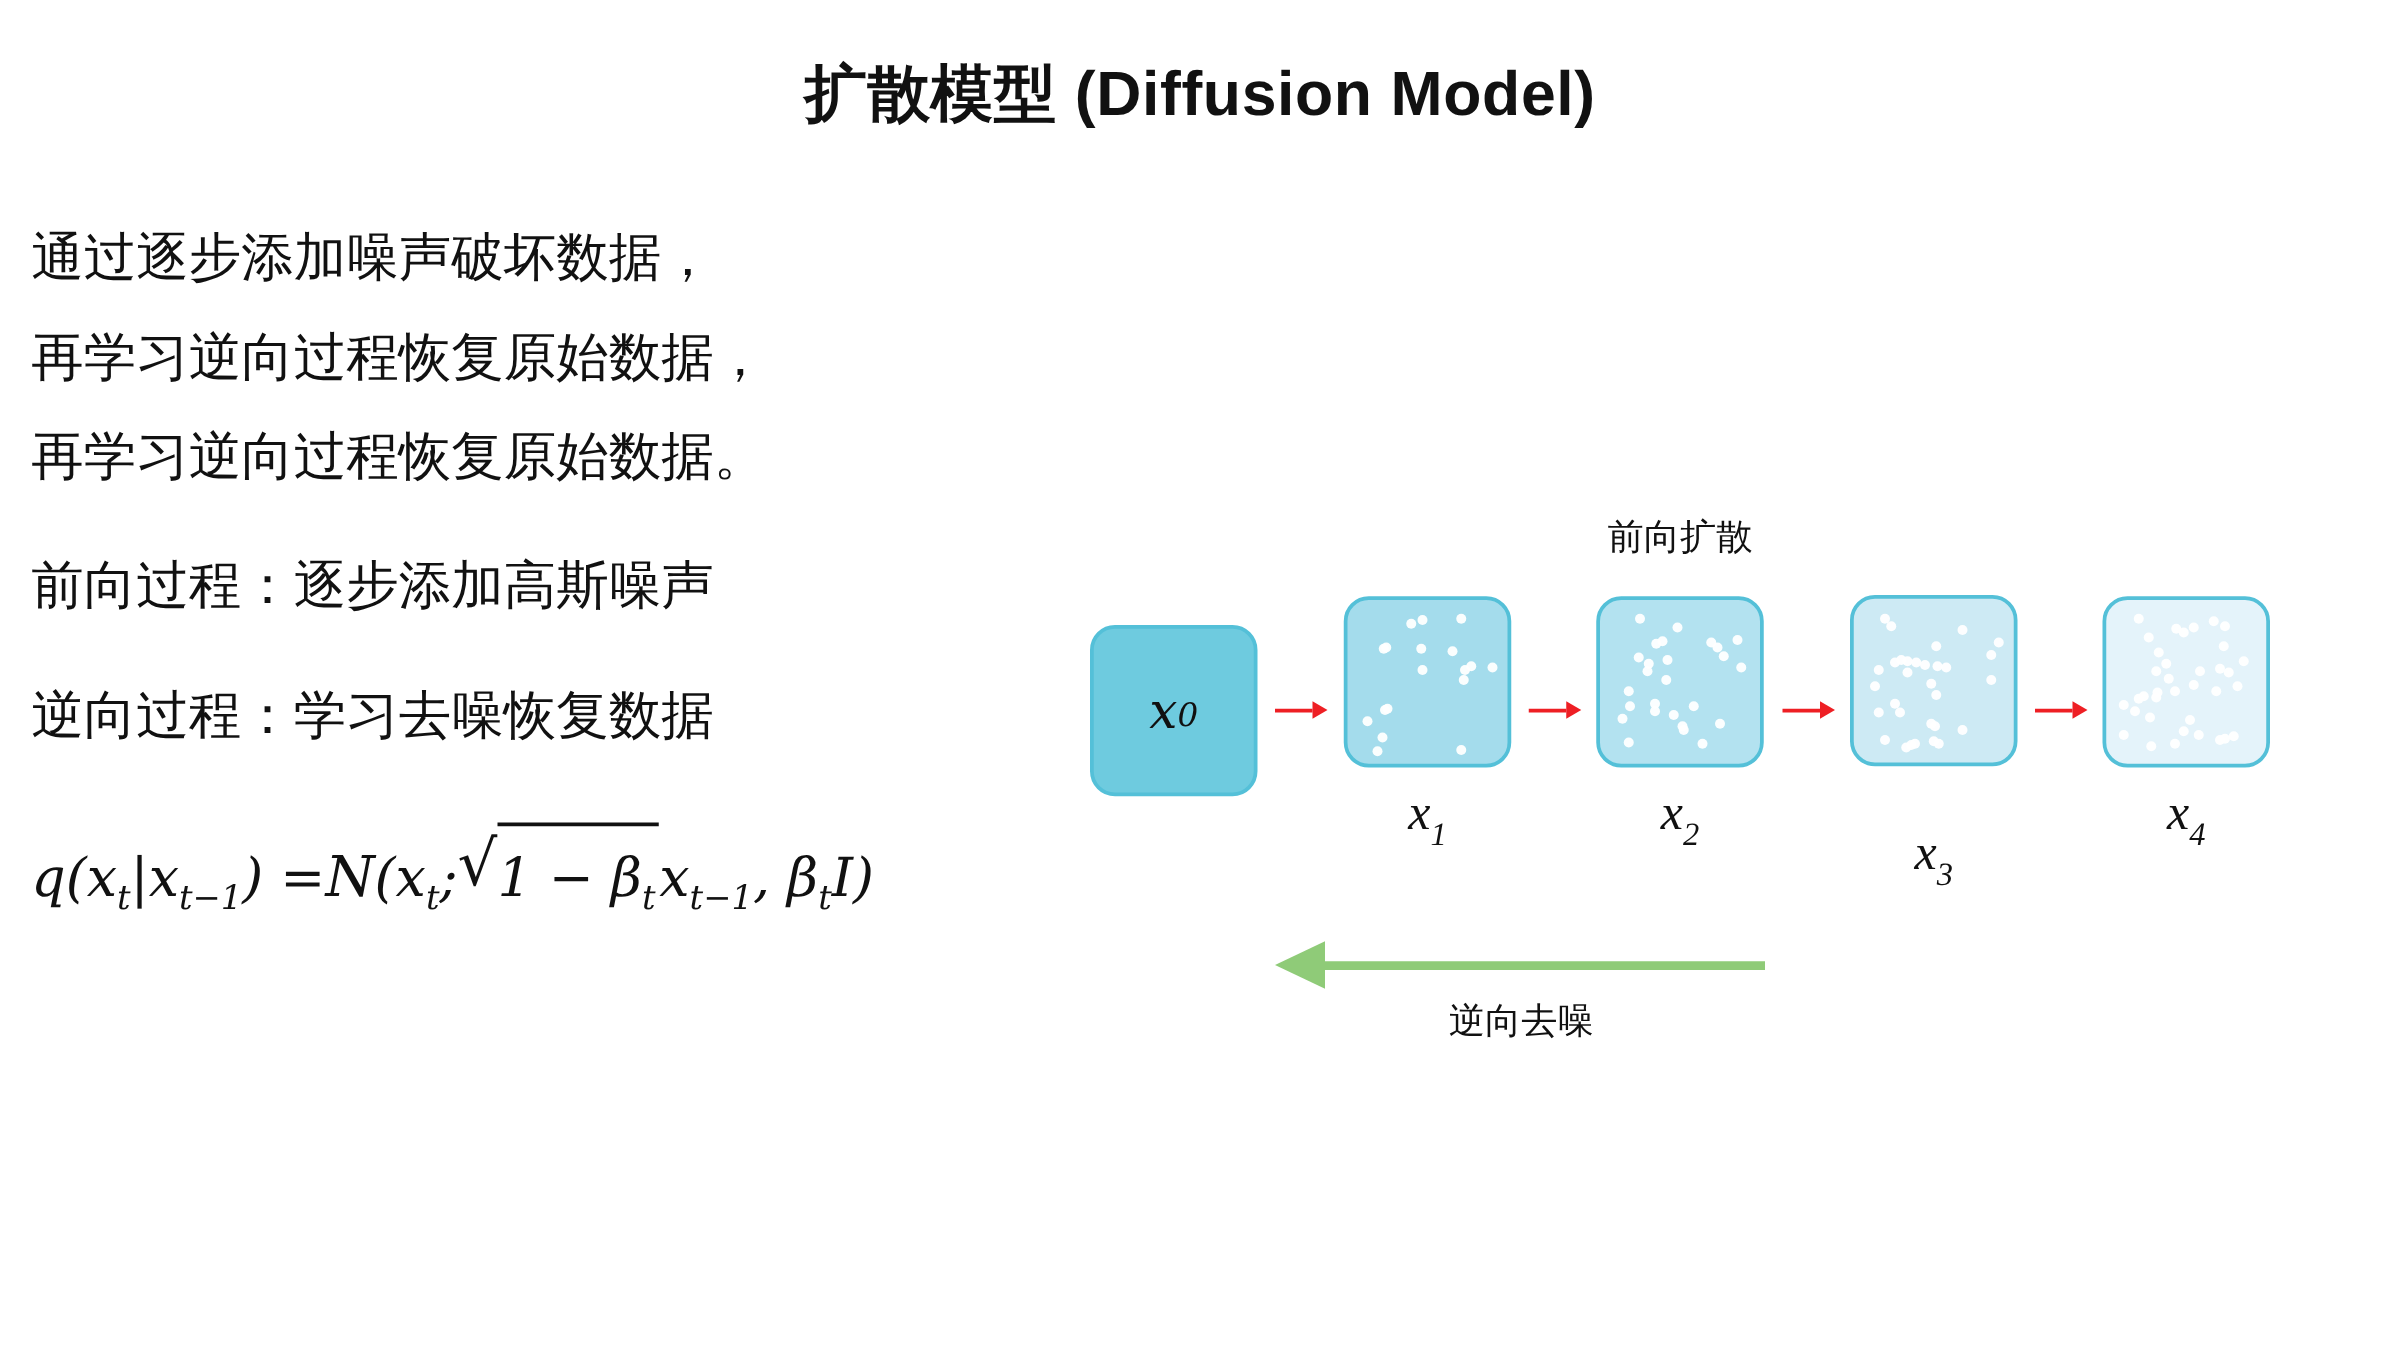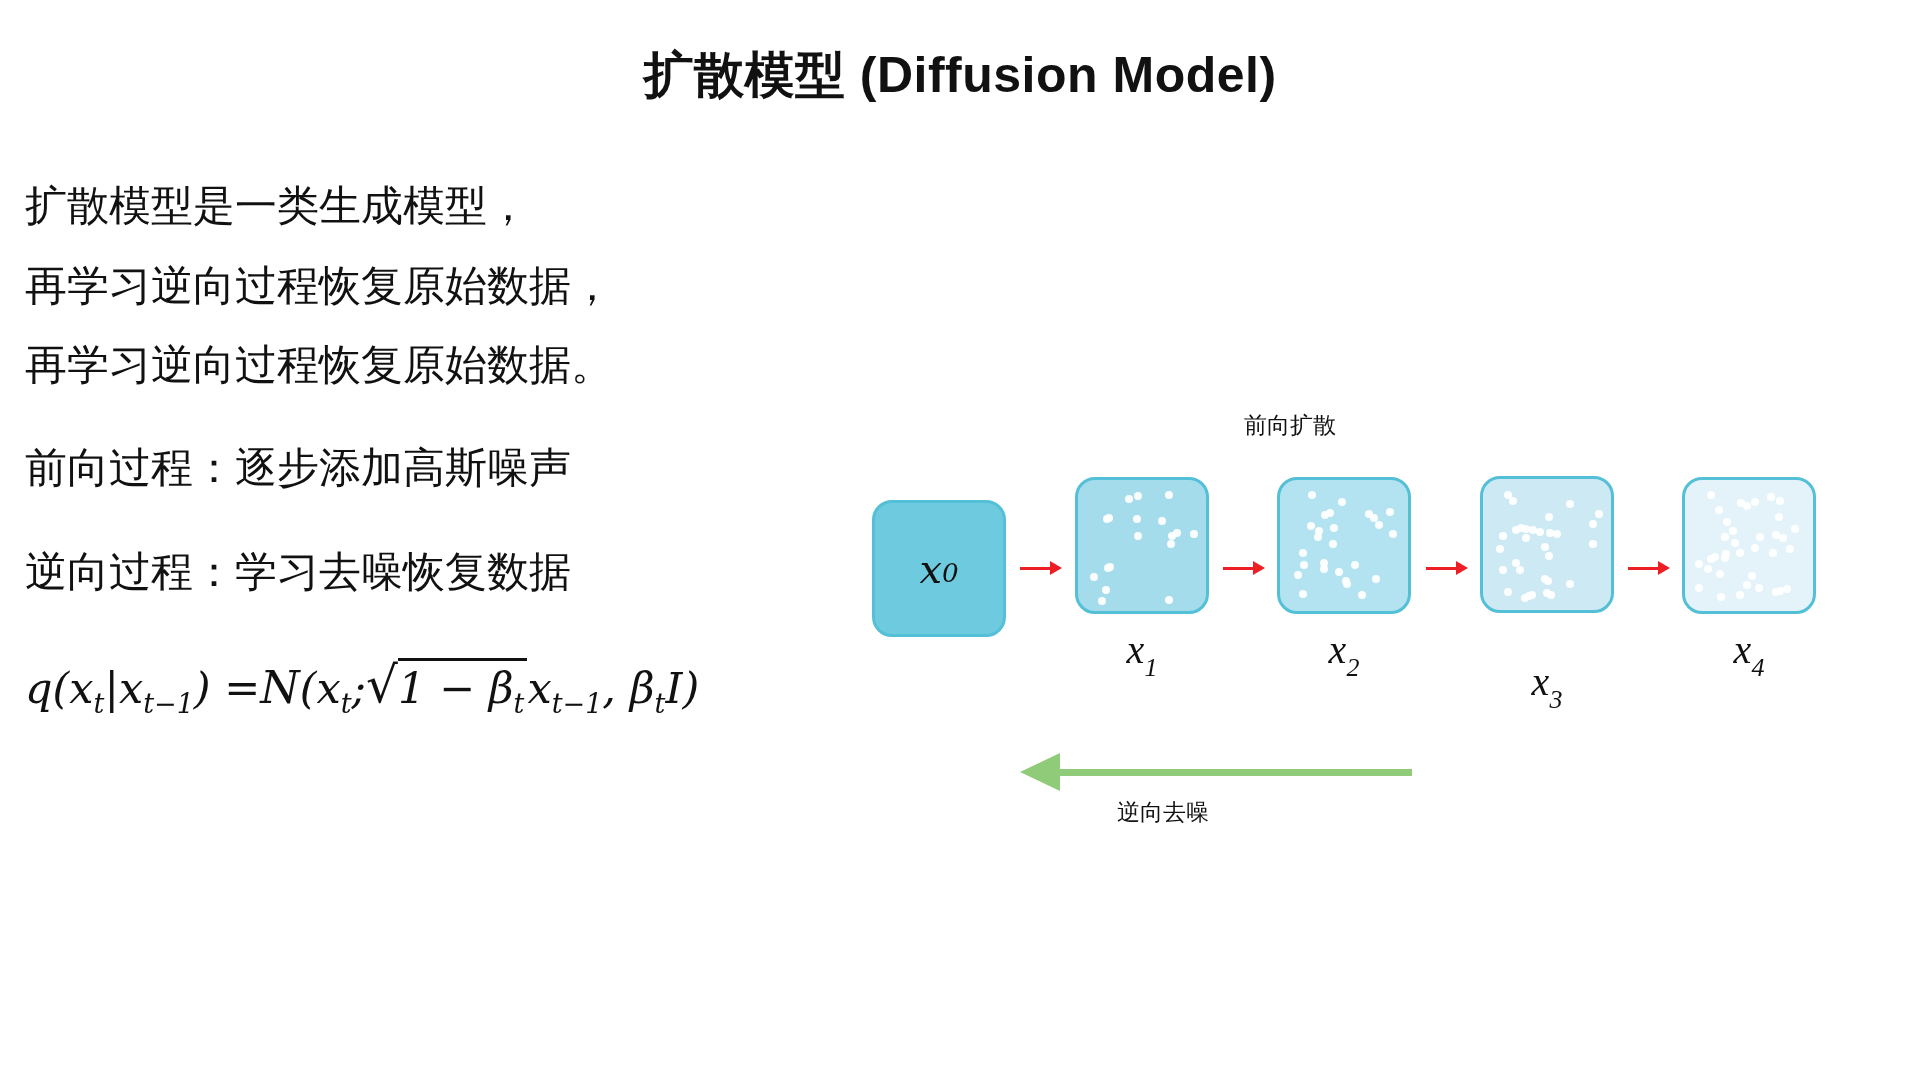--- a/index.html
+++ b/index.html
@@ -25,25 +25,25 @@
     font-size:42px;line-height:1.15;color:var(--ink);white-space:nowrap;
   }
   
   .formula{
     position:absolute;left:25px;top:658px;margin:0;white-space:nowrap;
     font-family:"DejaVu Serif", serif;font-style:italic;font-size:43px;color:var(--ink);
     display:flex;align-items:baseline;
   }
   .formula sub{font-size:27px;font-style:italic;vertical-align:baseline;position:relative;top:10px;}
   .formula .radical{font-style:normal;font-size:50px;align-self:center;position:relative;top:-2px;}
-  .formula .radicand{border-top:3px solid var(--ink);padding:2px 3px 0 0;}
+  .formula .radicand{border-top:3px solid var(--ink);padding:17px 3px 0 0;}
   .formula .mathcal{font-size:45px;}
   
   .diagram-label{
-    position:absolute;width:200px;font-size:23px;color:var(--ink);white-space:nowrap;
+    position:absolute;width:200px;text-align:center;font-size:29px;color:var(--ink);white-space:nowrap;
   }
   .box{
     position:absolute;width:134px;height:137px;
     border:3px solid var(--box-border);border-radius:20px;
   }
   .dot{
     position:absolute;width:8px;height:8px;border-radius:50%;
     background:var(--dot);opacity:0.95;
   }
   .box-label{
@@ -74,21 +74,21 @@
   }
   .green-arrow .g-shaft{flex:1;height:7px;background:var(--green);}
 </style>
 </head>
 <body>
 
 <div class="slide">
 
   <h1 class="title">扩散模型 (Diffusion Model)</h1>
 
-  <p class="zh" style="top:182px">扩散模型是一类生成模型，</p>
+  <p class="zh" style="top:182px">通过逐步添加噪声破坏数据，</p>
   <p class="zh" style="top:262px">再学习逆向过程恢复原始数据，</p>
   <p class="zh" style="top:341px">再学习逆向过程恢复原始数据。</p>
 
   <p class="zh" style="top:444px">前向过程：逐步添加高斯噪声</p>
   <p class="zh" style="top:548px">逆向过程：学习去噪恢复数据</p>
 
   <div class="formula">
     <span>q(x</span>
       <sub>t</sub>
       <span>|x</span>

